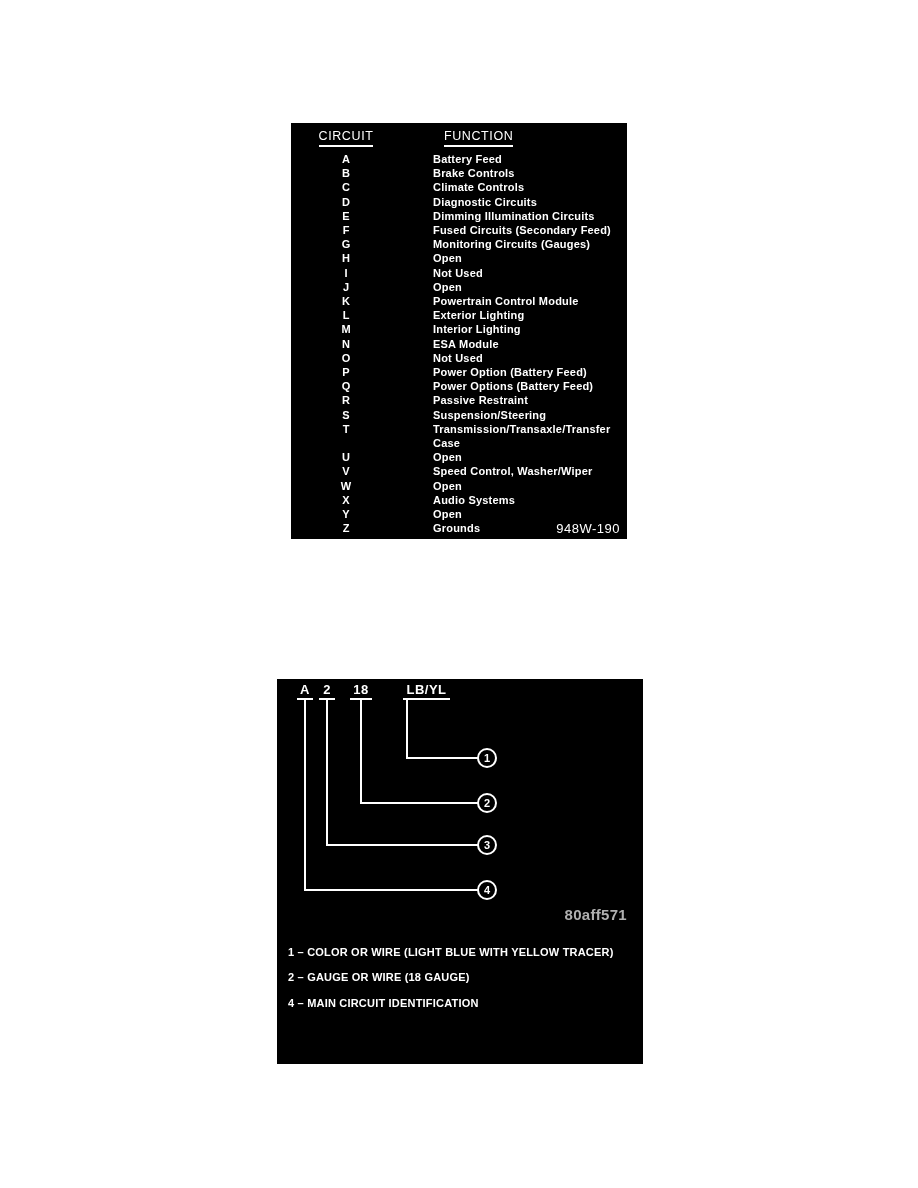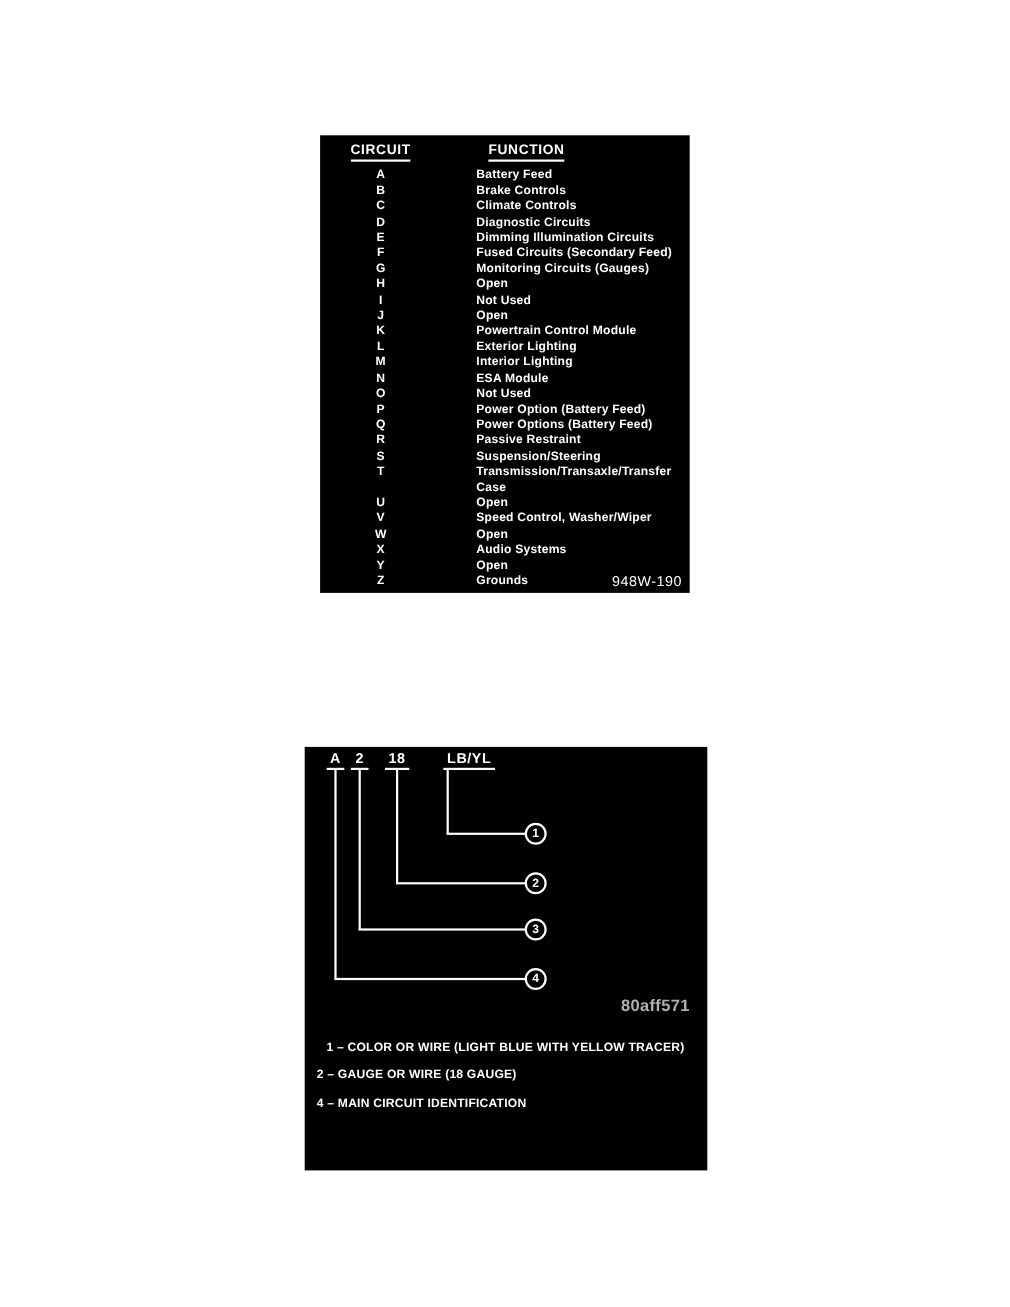--- a/index.html
+++ b/index.html
@@ -3,21 +3,21 @@
 <meta charset="utf-8">
 <style>
   * { margin:0; padding:0; box-sizing:border-box; }
   body { background:#ffffff; font-family:"Liberation Sans", sans-serif; }
   .page { position:relative; width:918px; height:1188px; background:#ffffff; overflow:hidden; }
 
   
   .panel { position:absolute; background:#000000; color:#ffffff; }
   .panel-table { left:291px; top:123px; width:336px; height:416px; }
 
-  .tbl-header { position:absolute; top:6px; left:0; right:0; display:flex; font-size:12.5px; font-weight:bold; letter-spacing:0.6px; }
+  .tbl-header { position:absolute; top:6px; left:0; right:0; display:flex; font-size:12.5px; font-weight:normal; letter-spacing:0.6px; }
   .tbl-header .col-circuit { width:110px; text-align:center; }
   .tbl-header .col-function { flex:1; text-align:left;margin-left:43px; }
   .hdr-underline { display:inline-block; border-bottom:2px solid #ffffff; padding-bottom:2px; }
 
   .tbl-rows { position:absolute; top:29px; left:0; right:0; }
   .tbl-row { display:flex; line-height:14.2px; font-size:11px; font-weight:bold; }
   .tbl-row .col-circuit { width:110px; text-align:center; }
   .tbl-row .col-function { flex:1; text-align:left; letter-spacing:0.2px;padding-left:32px; }
 
   .figure-id-table { position:absolute; right:7px; bottom:3px; font-size:13px; font-weight:normal; letter-spacing:0.5px; }
@@ -46,21 +46,21 @@
   .callout-circle { position:absolute; left:200px; width:20px; height:20px; border:2px solid #ffffff; border-radius:50%; background:#000000; display:flex; align-items:center; justify-content:center; font-size:11px; font-weight:bold; }
   .c-1 { top:69px; }
   .c-2 { top:114px; }
   .c-3 { top:156px; }
   .c-4 { top:201px; }
 
   .figure-id-diagram { position:absolute; right:16px; top:227px; font-size:15px; font-weight:bold; color:#b0b0b0; letter-spacing:0.3px; }
 
   .legend { position:absolute; left:0; top:0; right:0; bottom:0; }
   .legend-item { position:absolute; left:11px; right:12px; font-size:11px; font-weight:bold; line-height:13px; letter-spacing:0.2px; white-space:pre-line; padding-left:22px; text-indent:-22px; }
-  .legend .legend-item:nth-of-type(1) { top:267px;text-align:center; }
+  .legend .legend-item:nth-of-type(1) { top:267px; }
   .legend .legend-item:nth-of-type(2) { top:292px; }
   .legend .legend-item:nth-of-type(3) { top:318px; }
   .legend .legend-item:nth-of-type(4) { top:354px; }
 </style>
 </head>
 <body>
 
 <div class="page">
 
   <section class="panel panel-table">

